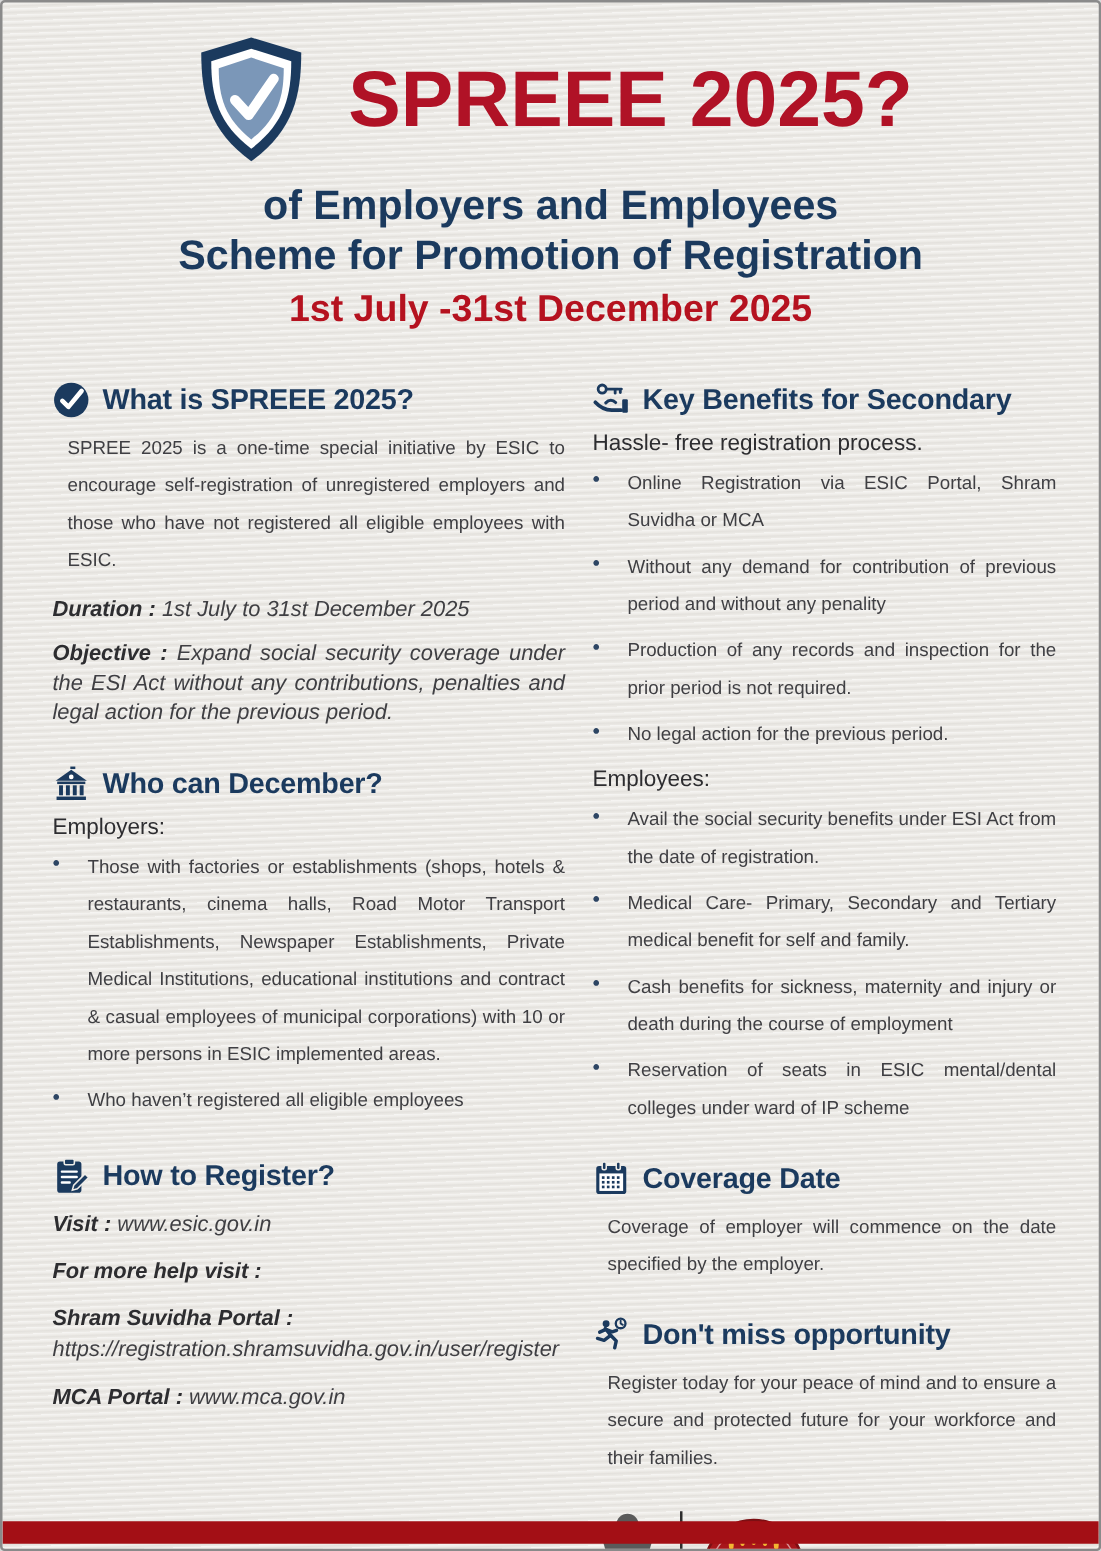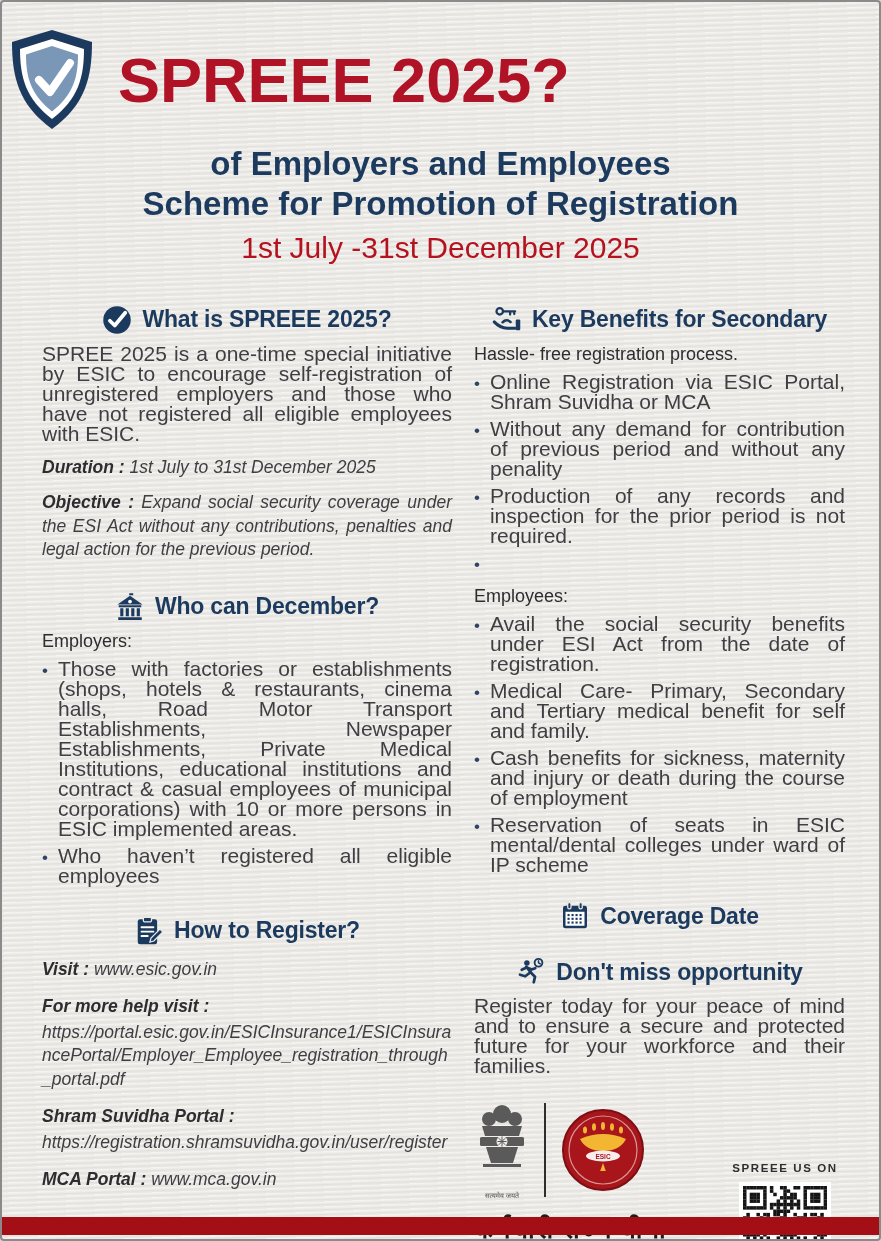--- a/index.html
+++ b/index.html
@@ -15,52 +15,53 @@
       repeating-linear-gradient(178deg,
         rgba(255,255,255,.5) 0px, rgba(255,255,255,0) 2px,
         rgba(203,200,195,.28) 3px, rgba(255,255,255,0) 5px);
     border:2px solid #8a8a8a;
     border-radius:4px;
     overflow:hidden;
   }
 
   
   .header{ text-align:center; padding-top:26px; }
-  .title-row{ display:flex; align-items:center; gap:16px; }
+  .title-row{ display:flex; justify-content:center; align-items:center; gap:28px; }
   .shield{ width:100px; height:104px; flex:0 0 auto; }
   .main-title{
     font-size:63px; font-weight:800; letter-spacing:0px;
     color:#b01226;
   }
   .subtitle{
     margin-top:12px;
     font-size:33px; font-weight:800; line-height:1.22;
     color:#1b3a5e;
   }
   .date-range{
     margin-top:6px;
-    font-size:30px; font-weight:400;
+    font-size:30px; font-weight:700;
     color:#b5121f;
   }
 
   
   .columns{
     display:flex; gap:22px;
     padding:40px 34px 0 40px;
   }
   .col-left{ width:410px; flex:0 0 auto; }
   .col-right{ flex:1 1 auto; }
 
-  .sec-head{ display:flex; align-items:center; gap:10px; margin-bottom:9px;justify-content:center; }
+  .sec-head{ display:flex; align-items:center; gap:10px; margin-bottom:9px; }
   .sec-head h3{ font-size:23px; font-weight:800; color:#1b3a5e; letter-spacing:-.2px; }
   .sec-icon{ width:30px; height:30px; flex:0 0 auto; }
 
   p.body, .bullet-text{
-    font-size:21px; line-height:20px; color:#3f3f43;
+    font-size:15px; line-height:30px; color:#3f3f43;
     text-align:justify;
+    margin-left:12px;
   }
   .lbl{ font-weight:700; color:#2d2d30; }
   .line{ font-size:17.5px; line-height:23.5px; color:#3f3f43; margin-top:12px;font-style:italic; }
   .url{ word-break:break-all; overflow-wrap:anywhere; }
 
   ul.blist{ list-style:none; margin-top:6px; }
   ul.blist li{ display:flex; gap:10px; margin-top:7px; }
   .dot{ color:#2d4563; font-size:17px; line-height:23.5px; flex:0 0 auto; }
 
   .mt6{margin-top:6px;} .mt10{margin-top:10px;} .mt14{margin-top:14px;}
@@ -173,21 +174,20 @@
           </svg>
           <h3>How to Register?</h3>
         </div>
         <p class="line">
           <span class="lbl">Visit :</span>
           <span>www.esic.gov.in</span>
         </p>
         <p class="line mt14">
           <span class="lbl">For more help visit :</span>
         </p>
-        <p class="line url mt6" style="margin-top:2px">https://portal.esic.gov.in/ESICInsurance1/ESICInsurancePortal/Employer_Employee_registration_through_portal.pdf</p>
         <p class="line mt14">
           <span class="lbl">Shram Suvidha Portal :</span>
         </p>
         <p class="line url" style="margin-top:2px">https://registration.shramsuvidha.gov.in/user/register</p>
         <p class="line mt14">
           <span class="lbl">MCA Portal :</span>
           <span>www.mca.gov.in</span>
         </p>
       </div>
 
@@ -215,20 +215,21 @@
           <li>
             <span class="dot">•</span>
             <span class="bullet-text">Without any demand for contribution of previous period and without any penality</span>
           </li>
           <li>
             <span class="dot">•</span>
             <span class="bullet-text">Production of any records and inspection for the prior period is not required.</span>
           </li>
           <li>
             <span class="dot">•</span>
+            <span class="bullet-text">No legal action for the previous period.</span>
           </li>
         </ul>
         <div class="sub-bold mt10">Employees:</div>
         <ul class="blist">
           <li>
             <span class="dot">•</span>
             <span class="bullet-text">Avail the social security benefits under ESI Act from the date of registration.</span>
           </li>
           <li>
             <span class="dot">•</span>
@@ -262,20 +263,21 @@
                 <rect x="12.4" y="13.4" width="1.7" height="1.7"></rect>
                 <rect x="15.6" y="13.4" width="1.7" height="1.7"></rect>
               <rect x="6" y="16.4" width="1.7" height="1.7"></rect>
                 <rect x="9.2" y="16.4" width="1.7" height="1.7"></rect>
                 <rect x="12.4" y="16.4" width="1.7" height="1.7"></rect>
                 <rect x="15.6" y="16.4" width="1.7" height="1.7"></rect>
             </g>
           </svg>
           <h3>Coverage Date</h3>
         </div>
+        <p class="body">Coverage of employer will commence on the date specified by the employer.</p>
       </div>
 
       <div class="mt26">
         <div class="sec-head">
           <svg class="sec-icon" viewBox="0 0 24 24">
             <circle cx="18" cy="4.6" r="3.1" fill="#edebe7" stroke="#1b3a5e" stroke-width="1.5"></circle>
             <path d="M18 4.6 V2.9 M18 4.6 l1.4 .9" stroke="#1b3a5e" stroke-width="1.2" stroke-linecap="round"></path>
             <circle cx="8.7" cy="4.8" r="2.2" fill="#1b3a5e"></circle>
             <g fill="none" stroke="#1b3a5e" stroke-width="2.2" stroke-linecap="round" stroke-linejoin="round">
               <path d="M8.2 7.8 L11.6 12.2"></path>

